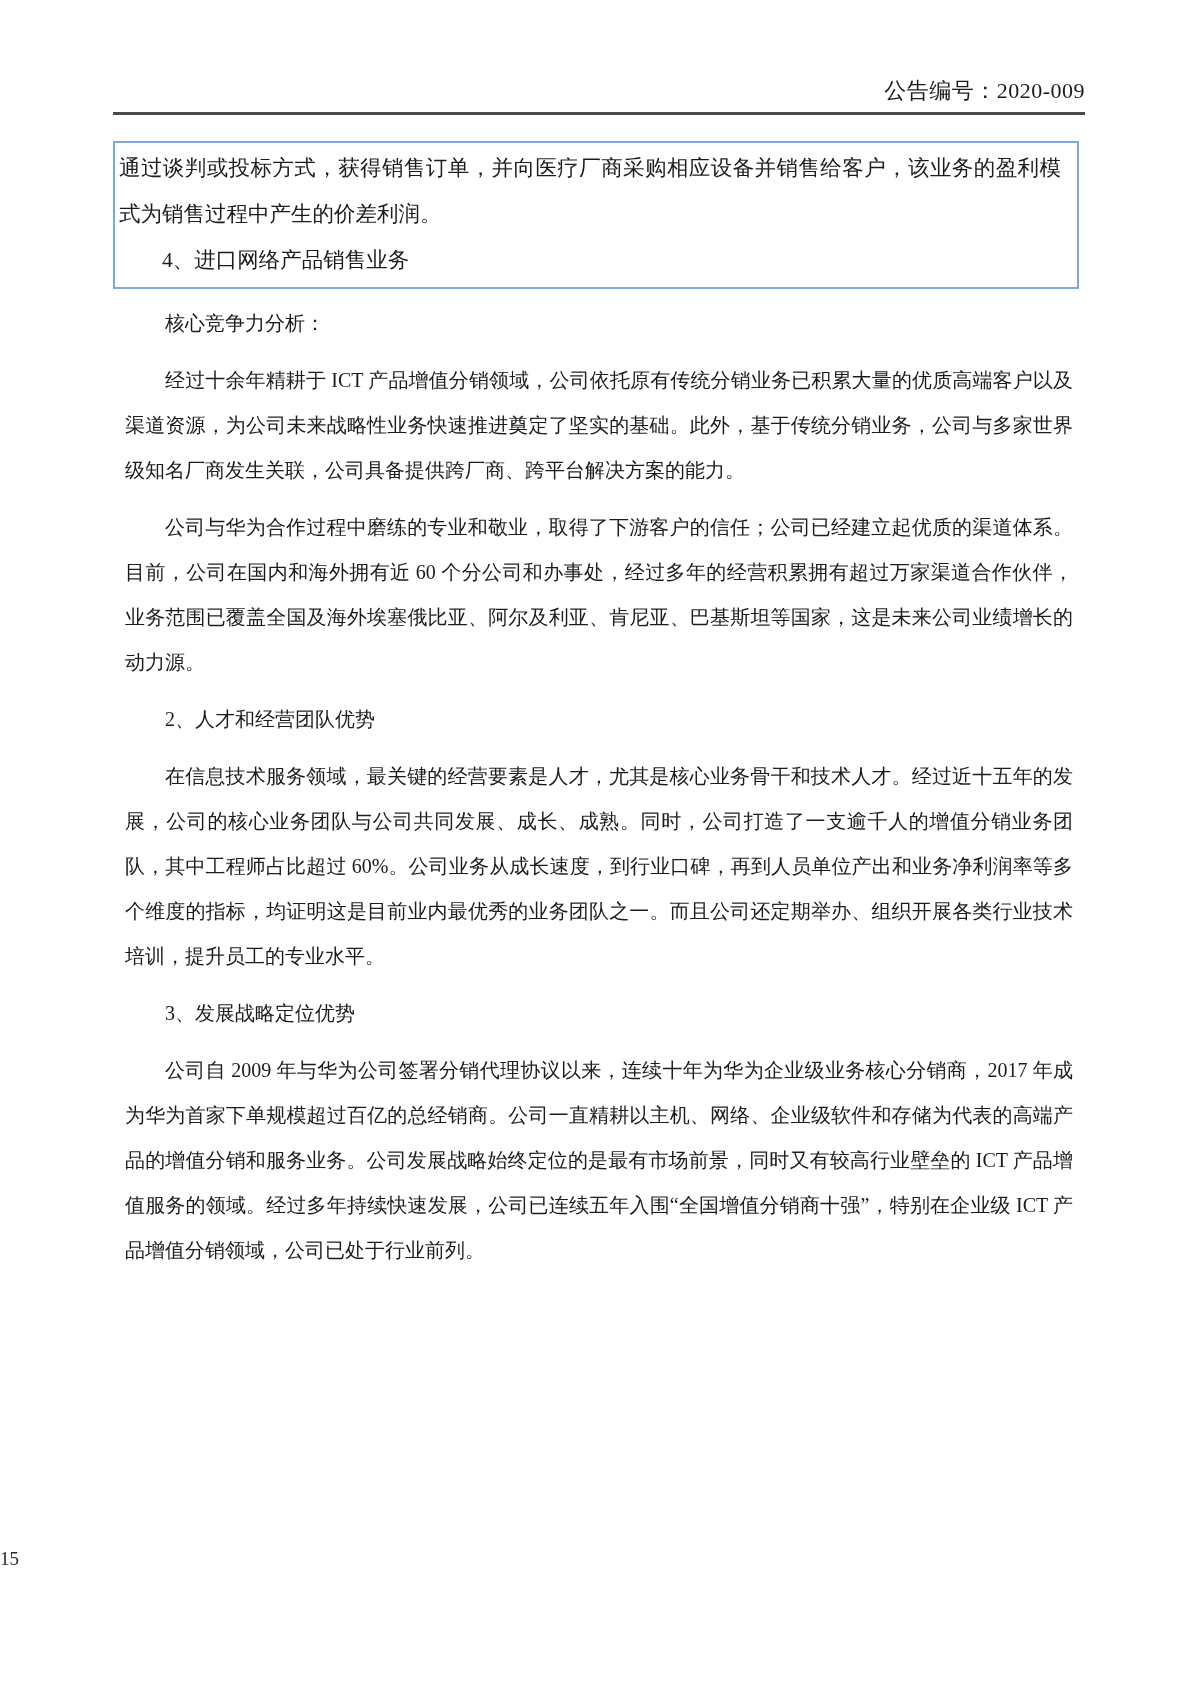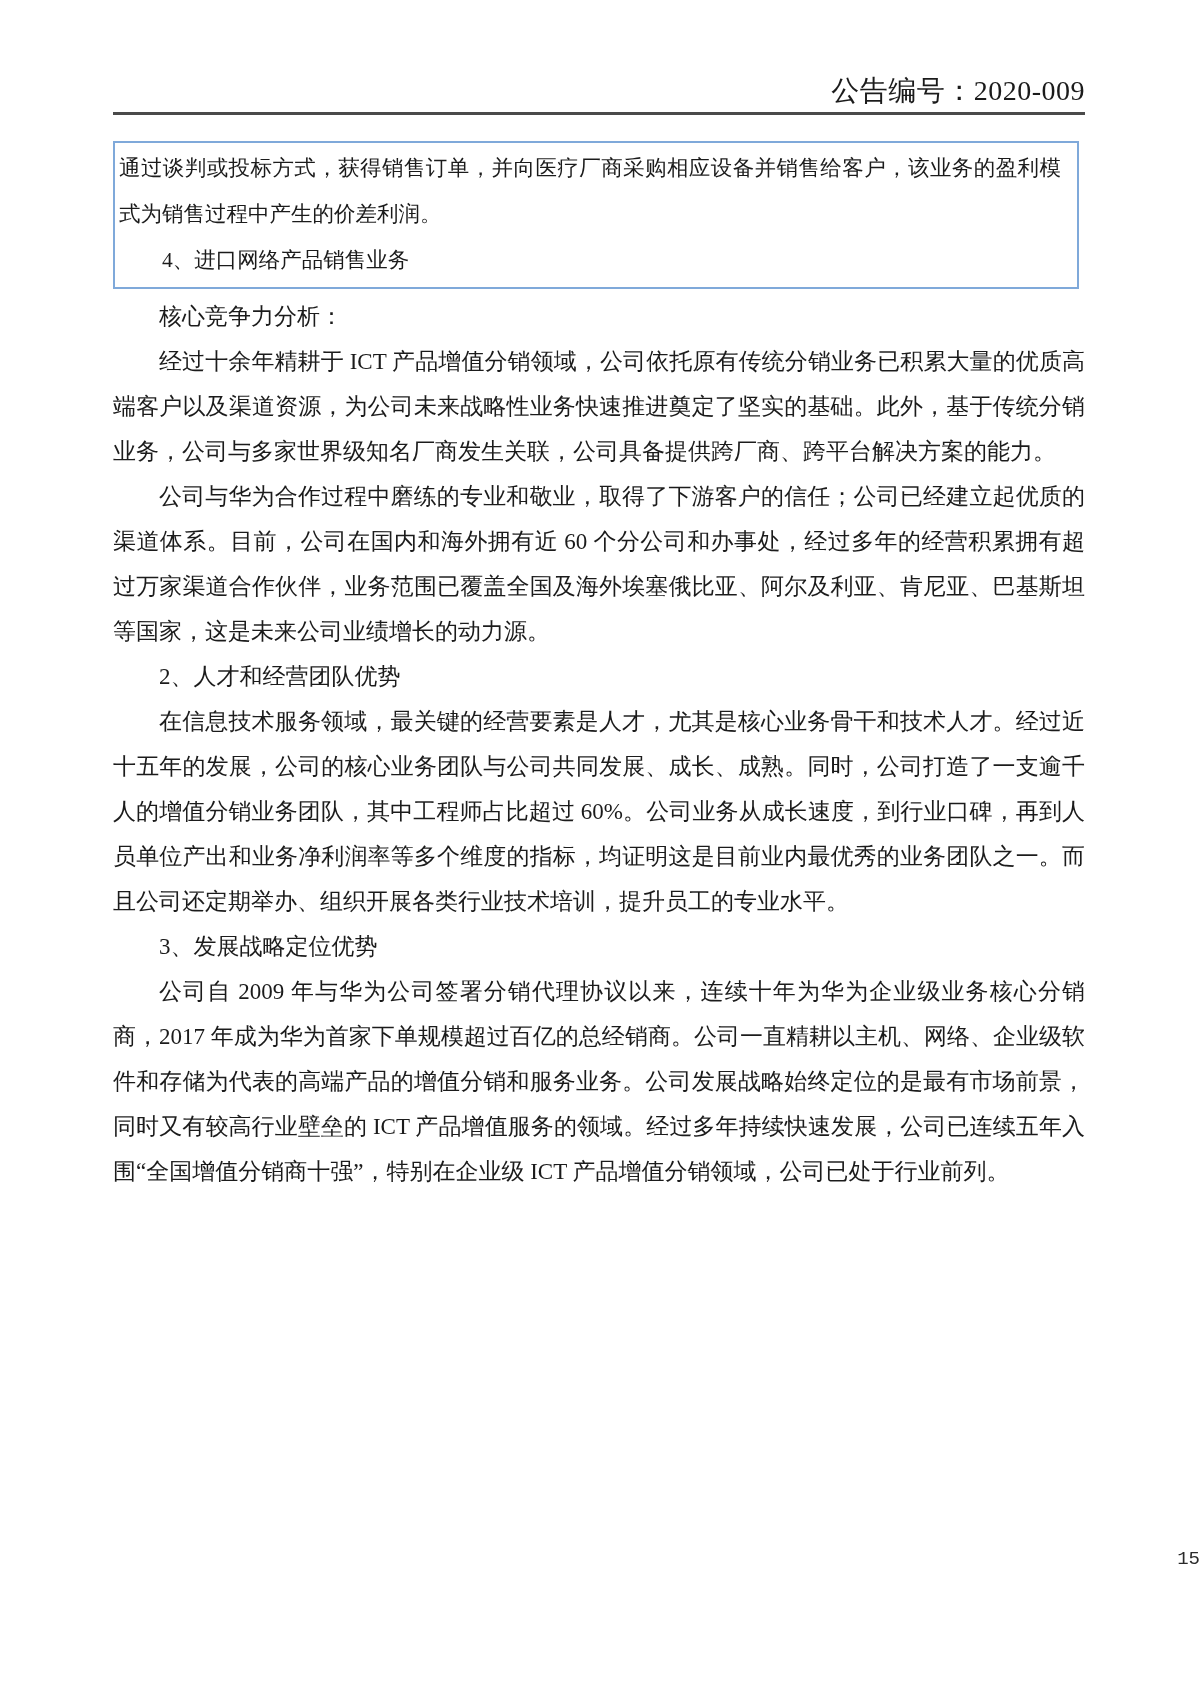--- a/index.html
+++ b/index.html
@@ -17,21 +17,21 @@
     overflow: hidden;
   }
   .content {
     position: absolute;
     left: 113px;
     top: 76px;
     width: 972px;
   }
   .doc-header {
     text-align: right;
-    font-size: 28px;
+    font-size: 22px;
     line-height: 30px;
     letter-spacing: 0.5px;
     color: #1b1b1b;
   }
   .rule {
     margin-top: 6px;
     border: none;
     border-top: 3px solid #4a4a4a;
     height: 0;
   }
@@ -46,38 +46,38 @@
     margin: 0;
     font-size: 21.5px;
     line-height: 46px;
     text-align: justify;
     text-justify: inter-ideograph;
   }
   .body-text {
     margin-top: 5px;
   }
   .body-text p {
-    margin: 0;
-    font-size: 23px;
+    margin: 12px;
+    font-size: 20px;
     line-height: 45px;
     text-align: justify;
     text-justify: inter-ideograph;
   }
   p.indent {
     text-indent: 2em;
   }
   .footer {
     position: absolute;
     top: 1548px;
     left: 0;
     width: 100%;
-    text-align: right;
+    text-align: left;
     font-size: 19px;
     color: #2a2a2a;
-    font-family: Liberation Mono, monospace;
+    font-family: Liberation Serif, serif;
   }
 </style>
 </head>
 <body>
 
 <div class="page">
   <div class="content">
 
     <div class="doc-header">公告编号：2020-009</div>
 

